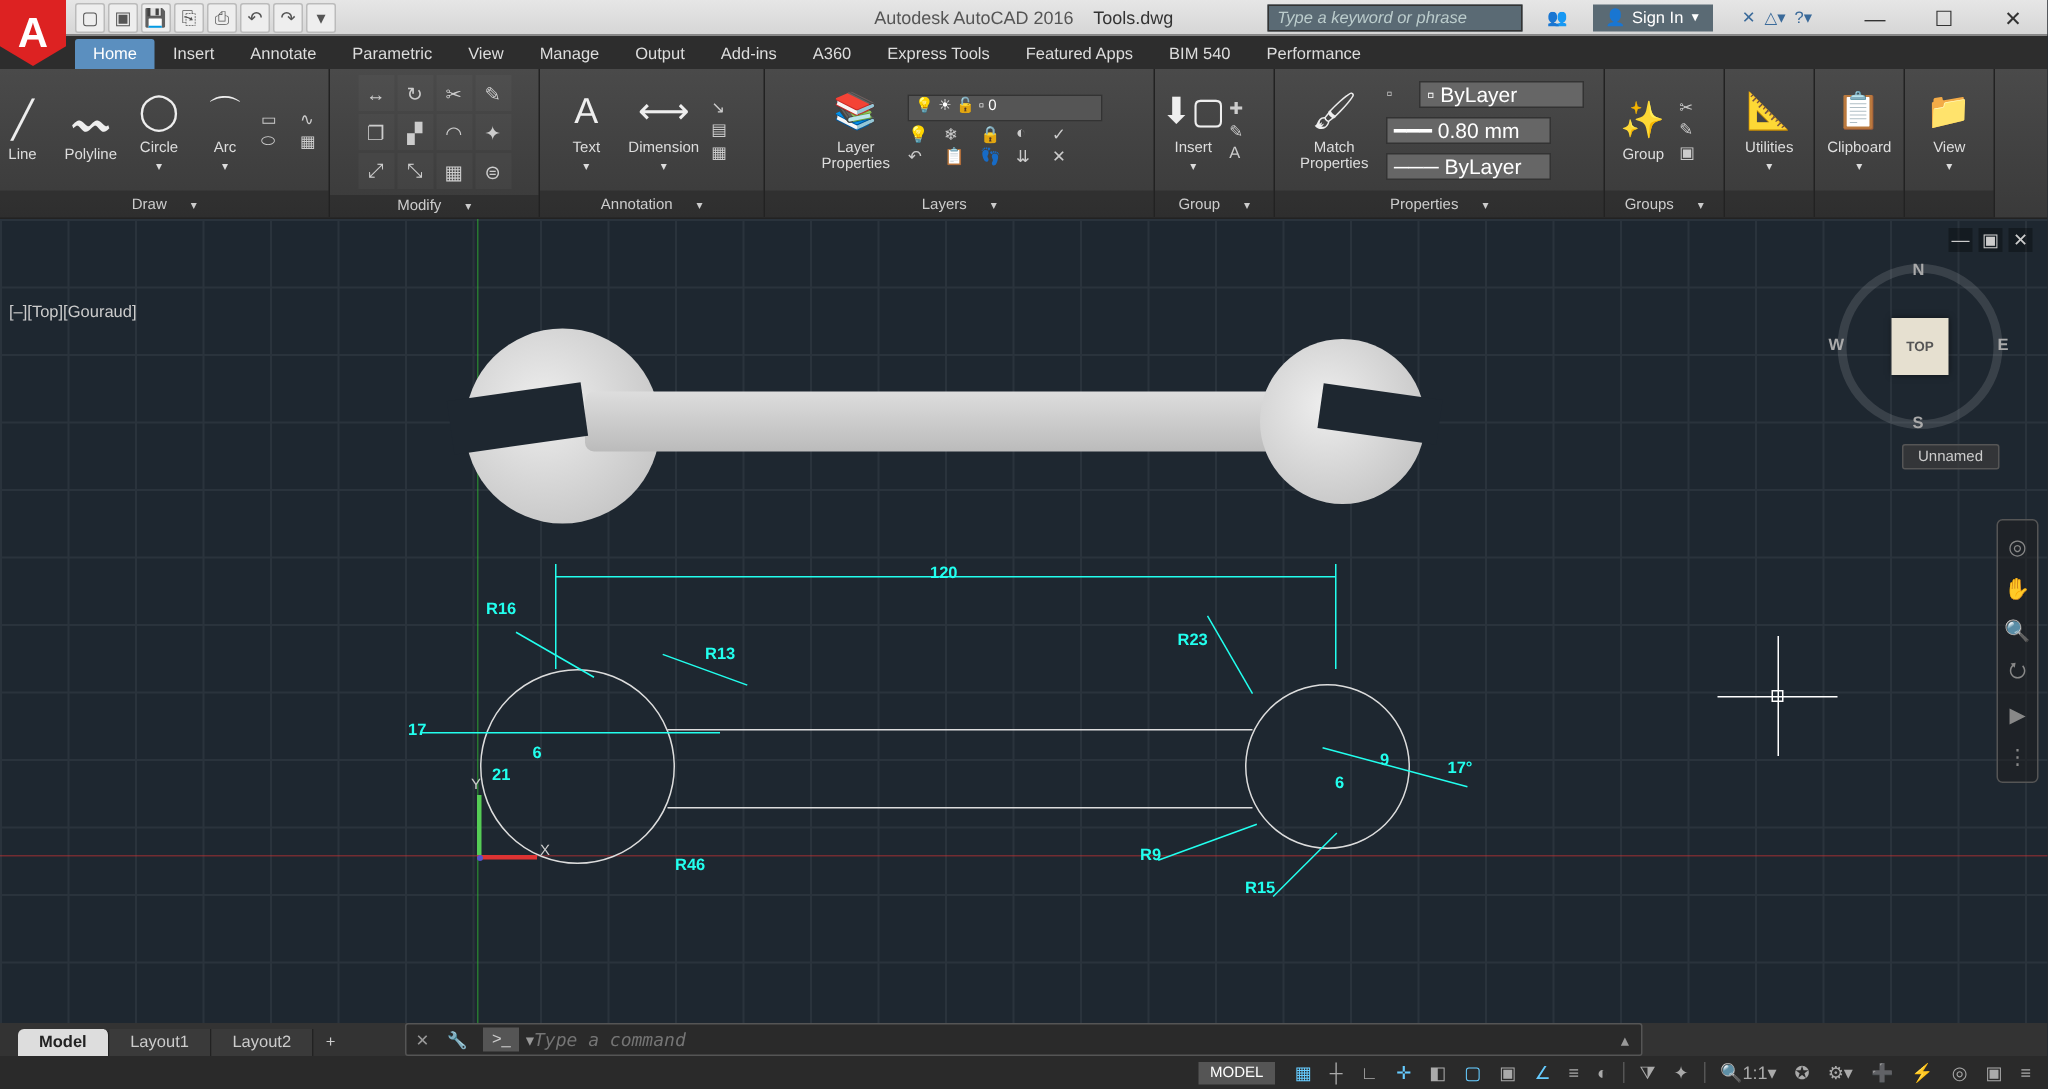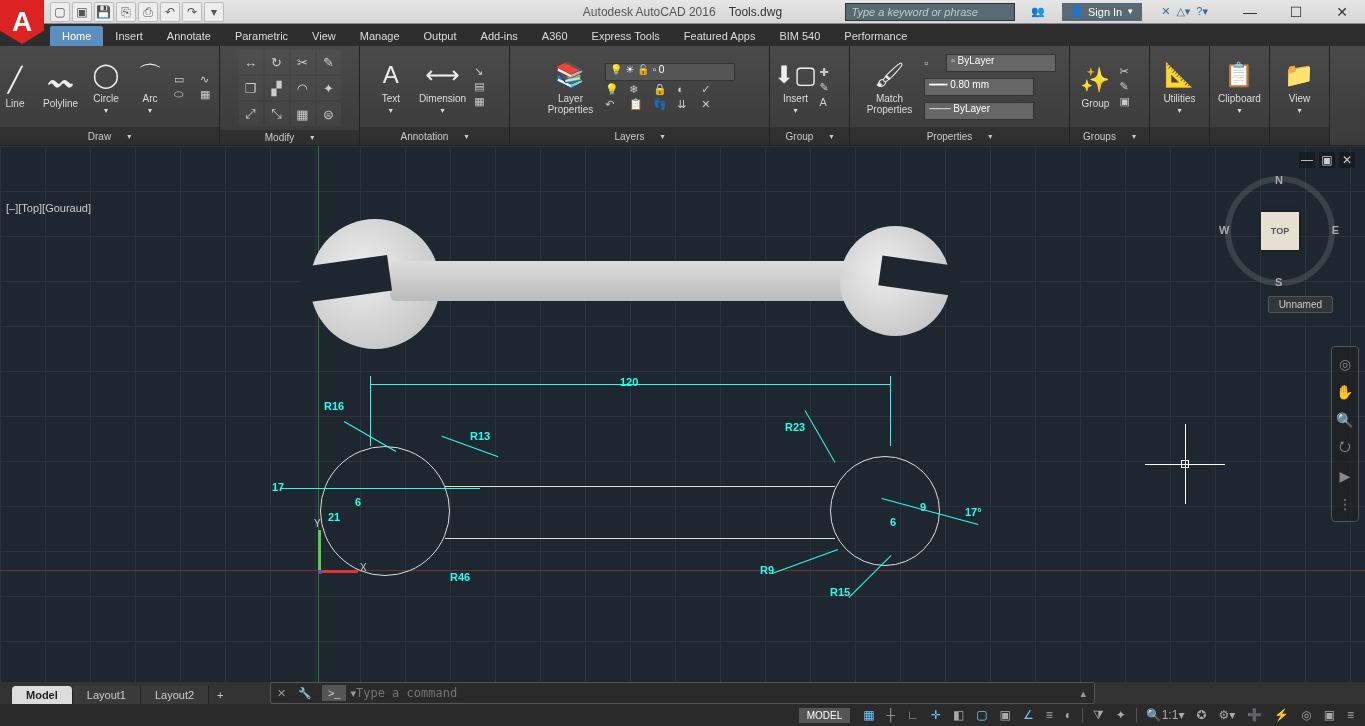--- a/index.html
+++ b/index.html
@@ -28,21 +28,21 @@
   
   .ribbon { height:100px; background:linear-gradient(#4a4a4a,#3a3a3a); display:flex; border-bottom:1px solid #222;}
   .panel { border-right:1px solid #222; display:flex; flex-direction:column; }
   .panel-body { flex:1; display:flex; align-items:center; justify-content:center; gap:4px; padding:4px 8px;}
   .panel-title { height:18px; background:rgba(0,0,0,0.2); color:#ccc; font-size:10px; display:flex; align-items:center; justify-content:center; gap:16px;}
   .bigbtn { display:flex; flex-direction:column; align-items:center; gap:2px; color:#ddd; font-size:10px; padding:2px 4px; cursor:pointer;}
   .bigbtn .ico { width:32px; height:32px; display:flex; align-items:center; justify-content:center; font-size:24px; color:#eee;}
   .smallgrid { display:grid; grid-template-columns:repeat(4,24px); grid-auto-rows:24px; gap:2px;}
   .smallgrid .sb { background:rgba(255,255,255,0.03); display:flex; align-items:center; justify-content:center; color:#ccc; font-size:13px; cursor:pointer;}
   .prop-row { display:flex; align-items:center; gap:4px; height:22px;}
-  .prop-select { background:#666; color:#fff; border:1px solid #333; height:18px; font-size:10px; padding:0 4px; min-width:110px;}
+  .prop-select { background:#666; color:#fff; border:1px solid #333; height:18px; font-size:14px; padding:0 4px; min-width:110px;}
   .layer-select { background:#555; color:#fff; border:1px solid #333; height:18px; font-size:10px; padding:0 4px; min-width:130px;}
 
   
   .drawarea { position:absolute; top:146px; left:0; right:0; bottom:44px; background:#1e2730;
     background-image: linear-gradient(#2a333c 1px, transparent 1px), linear-gradient(90deg,#2a333c 1px, transparent 1px);
     background-size: 45px 45px;
   }
   .view-label { position:absolute; top:8px; left:6px; color:#ccc; font-size:11px;margin-top:48px;}
   .view-controls { position:absolute; top:6px; right:10px; display:flex; gap:4px; color:#ccc; font-size:12px;}
   .vc { width:16px; height:16px; background:rgba(0,0,0,0.3); display:flex; align-items:center; justify-content:center; cursor:pointer;}
@@ -84,21 +84,21 @@
   .ucs .x { width:40px; height:3px; background:#d33; position:absolute;}
   .ucs .y { width:3px; height:40px; background:#5c5; position:absolute; bottom:0;}
   .ucs .z { width:4px; height:4px; background:#55c; border-radius:50%; position:absolute;}
   .ucs .lx { position:absolute; color:#ccc; left:42px; top:-8px; font-size:10px;}
   .ucs .ly { position:absolute; color:#ccc; left:-4px; top:-52px; font-size:10px;}
 
   
   .cmdzone { position:absolute; bottom:22px; left:270px; right:270px; height:22px; display:flex; align-items:center; background:rgba(40,40,40,0.8); border:1px solid #555; border-radius:2px;}
   .cmdzone .cx { padding:0 6px; color:#999; cursor:pointer;}
   .cmdzone .prompt { background:#555; padding:2px 6px; color:#ccc; margin:0 4px;}
-  .cmdzone input { flex:1; background:transparent; border:none; color:#999; font-family:monospace; font-size:12px; outline:none;}
+  .cmdzone input { flex:1; background:transparent; border:none; color:#999; font-style:italic; font-family:monospace; font-size:12px; outline:none;}
   .cmdzone .up { padding:0 8px; color:#999;}
 
   
   .bottom-tabs { position:absolute; bottom:22px; left:0; height:22px; display:flex; align-items:flex-end;}
   .bottom-tabs .btab { background:#3a3a3a; color:#ccc; padding:3px 14px; font-size:11px; border-right:1px solid #222; cursor:pointer;}
   .bottom-tabs .btab.active { background:#ddd; color:#222; font-weight:bold; border-radius:4px 4px 0 0;}
   .bottom-tabs .plus { padding:3px 8px; color:#ccc; cursor:pointer;}
 
   .statusbar { position:absolute; bottom:0; left:0; right:0; height:22px; background:#2a2a2a; display:flex; align-items:center; justify-content:flex-end; gap:2px; padding:0 6px;}
   .statusbar .sb { padding:0 5px; color:#aaa; font-size:12px; cursor:pointer; height:18px; display:flex; align-items:center;}

